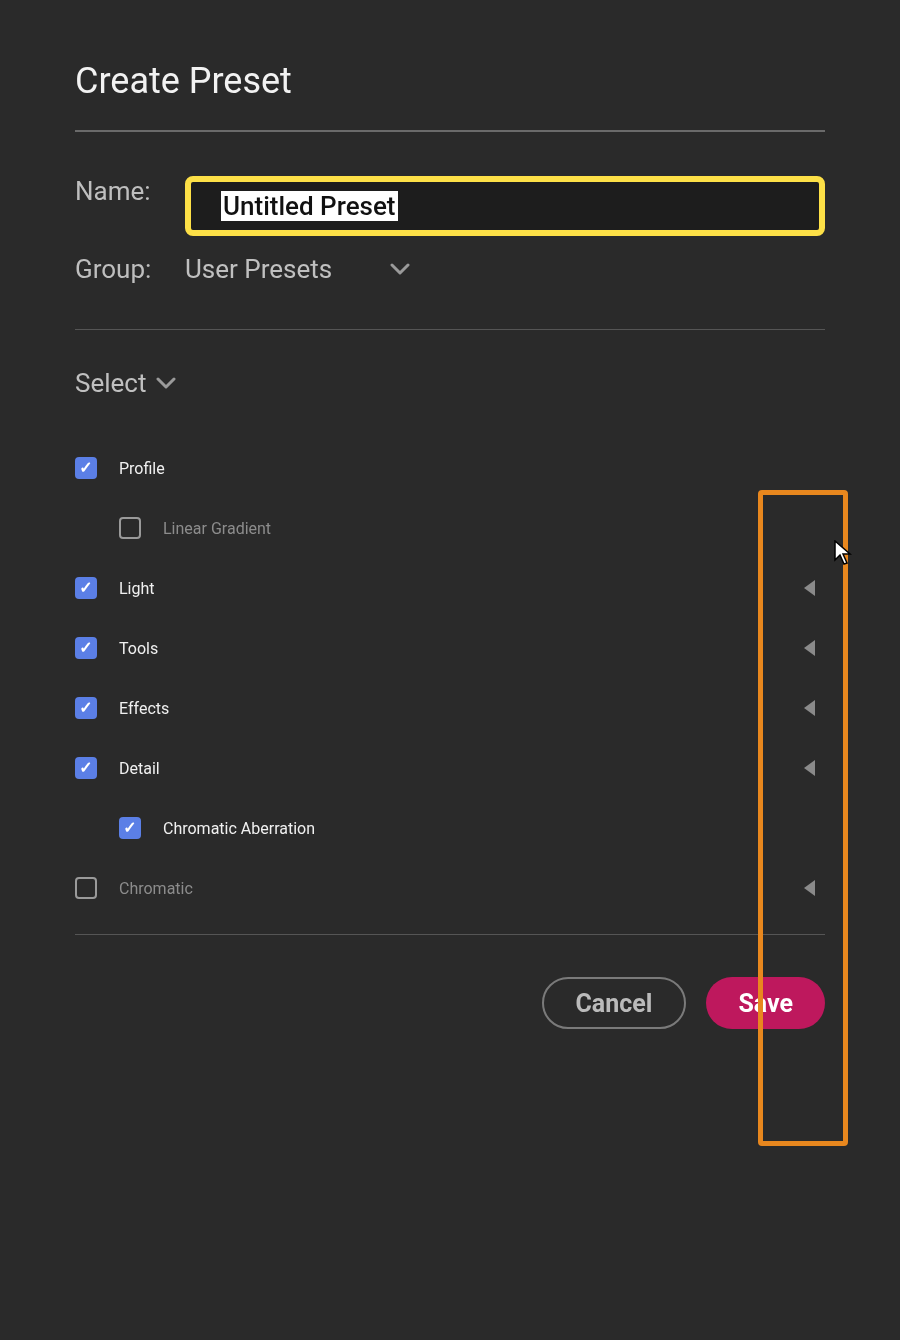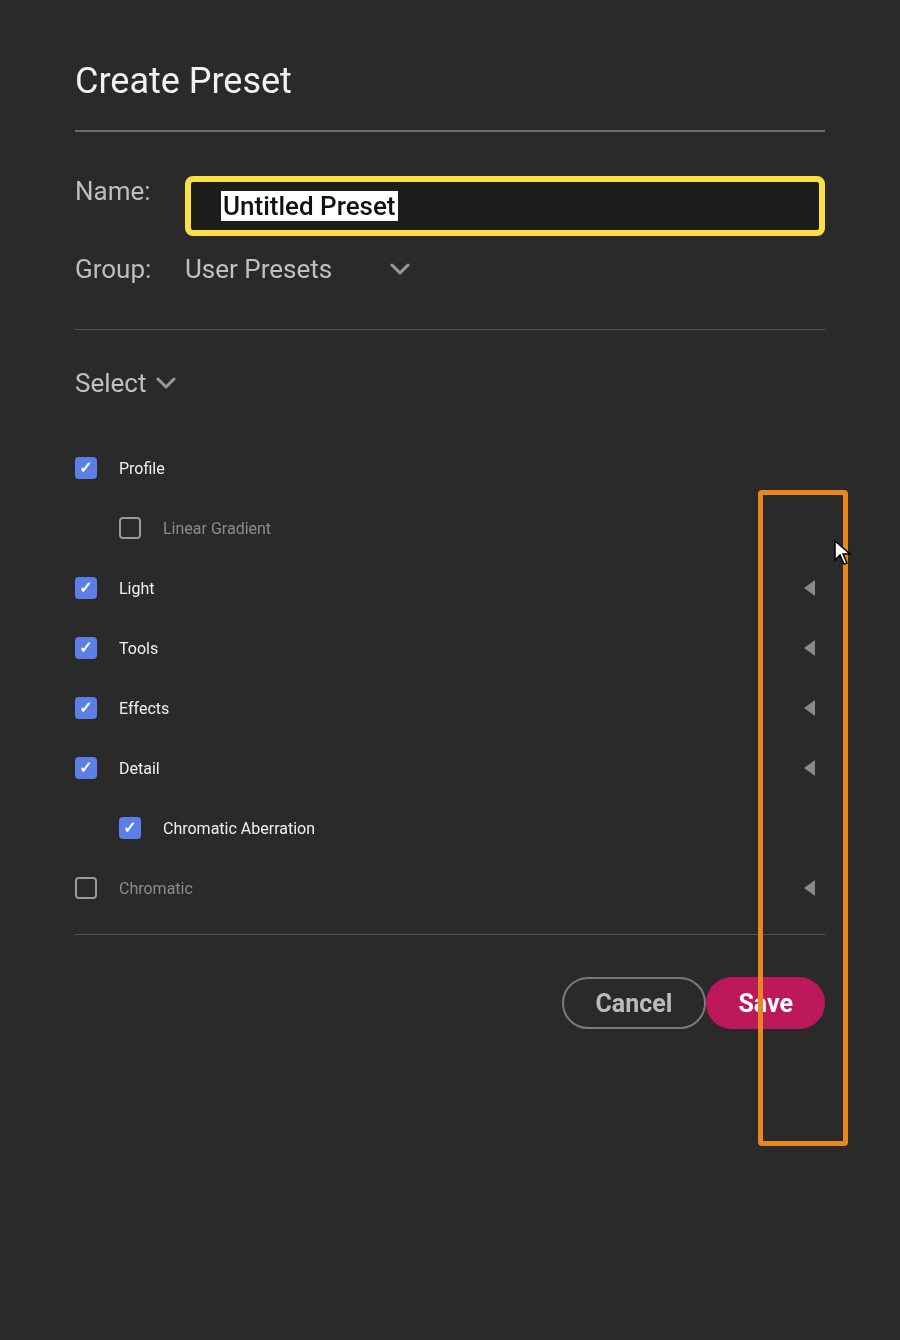--- a/index.html
+++ b/index.html
@@ -177,20 +177,21 @@
 
   hr.sep3 {
     border: none;
     border-top: 1px solid #555;
     margin: 16px 0 0 0;
   }
 
   .buttons {
     display: flex;
     justify-content: flex-end;
+    gap: 20px;
     margin-top: 42px;
   }
   .btn {
     height: 52px;
     border-radius: 26px;
     font-size: 25px;
     font-weight: 700;
     padding: 0 32px;
     display: flex;
     align-items: center;

